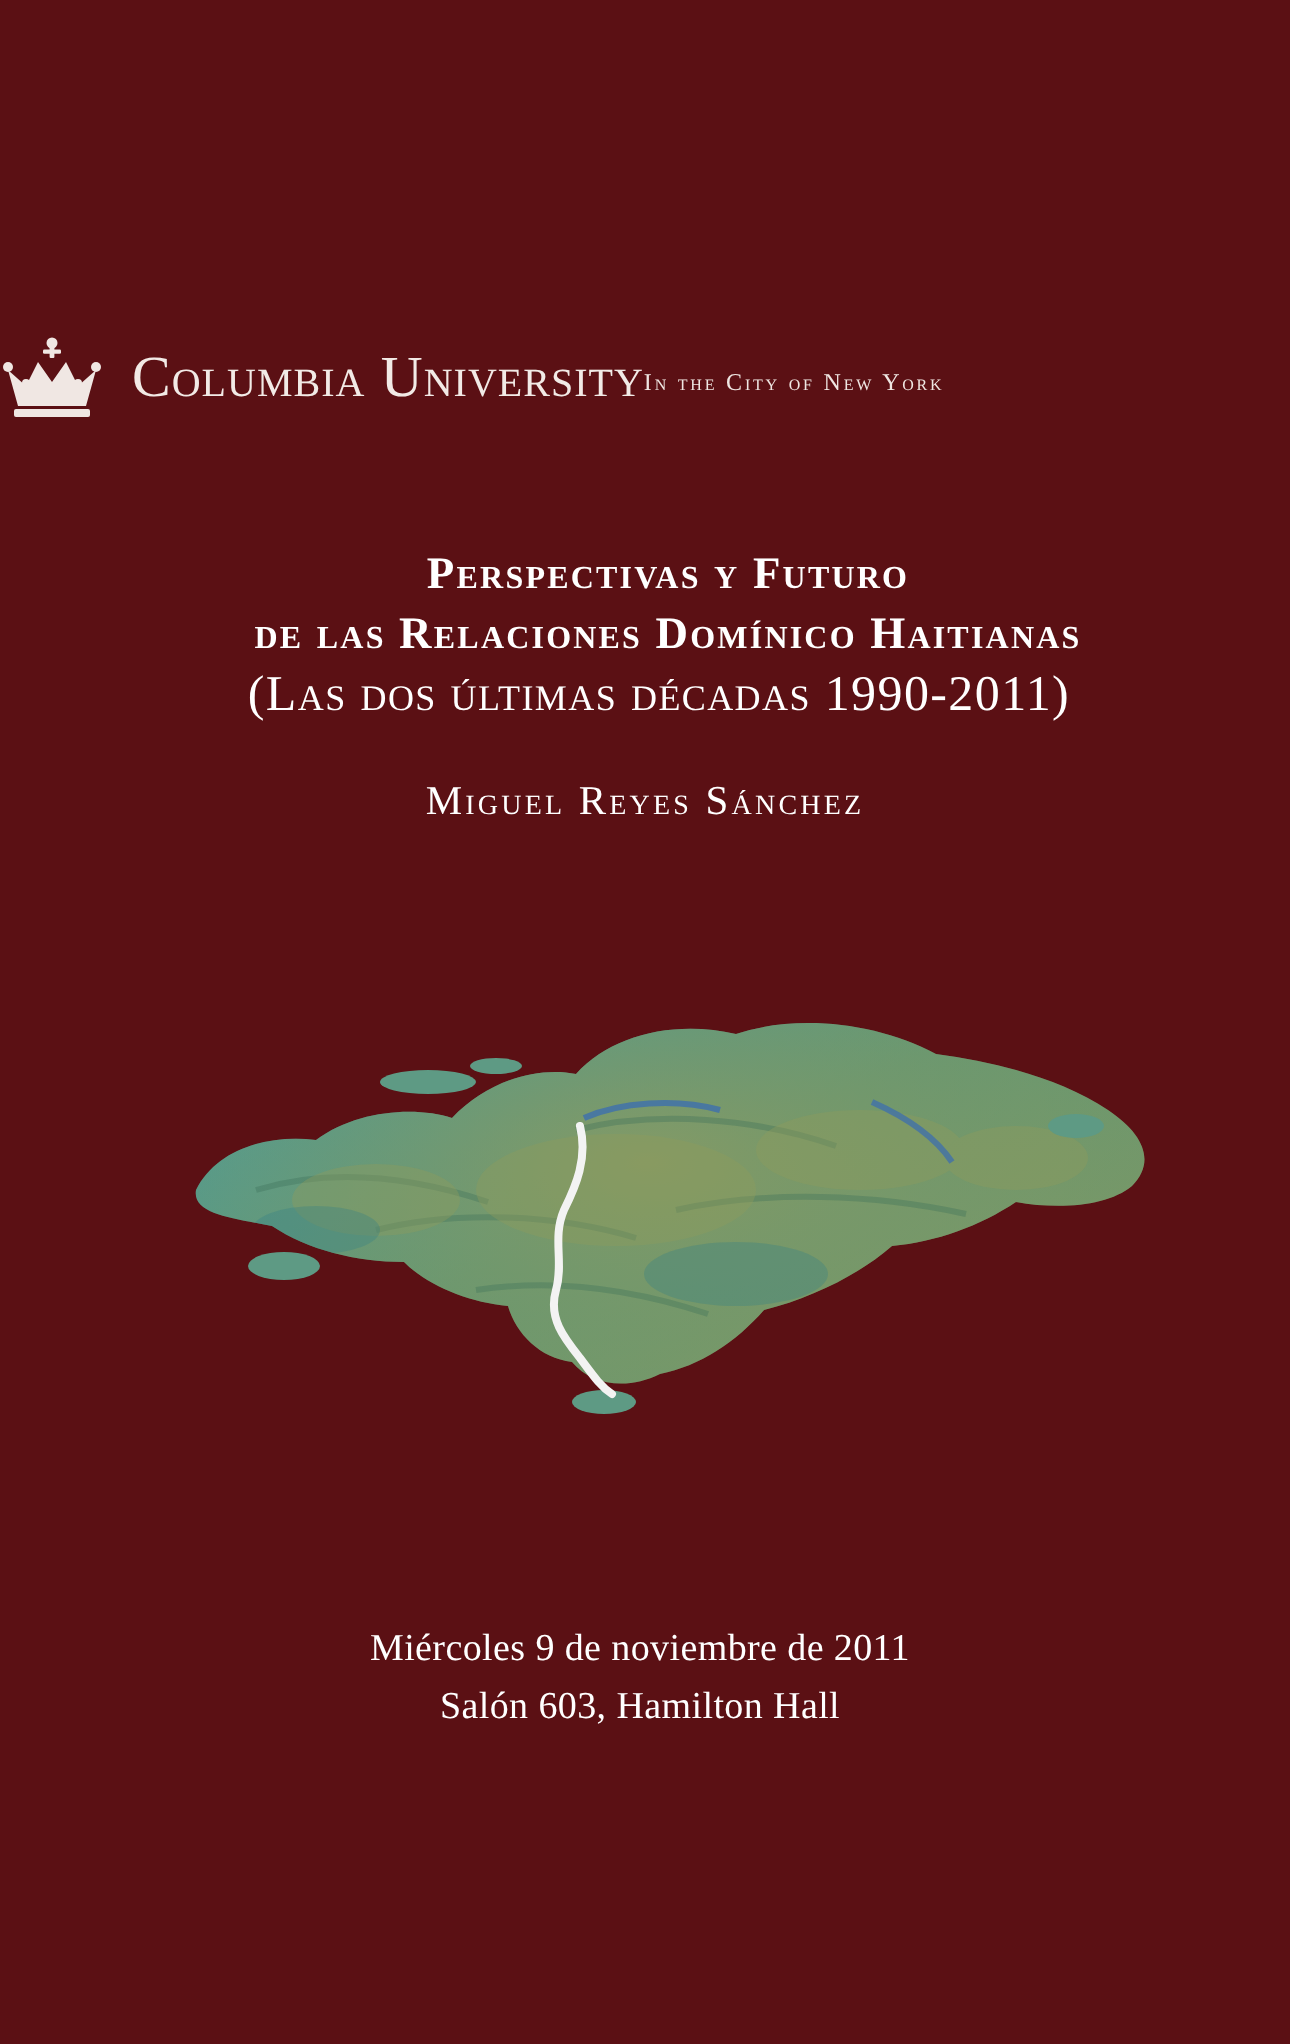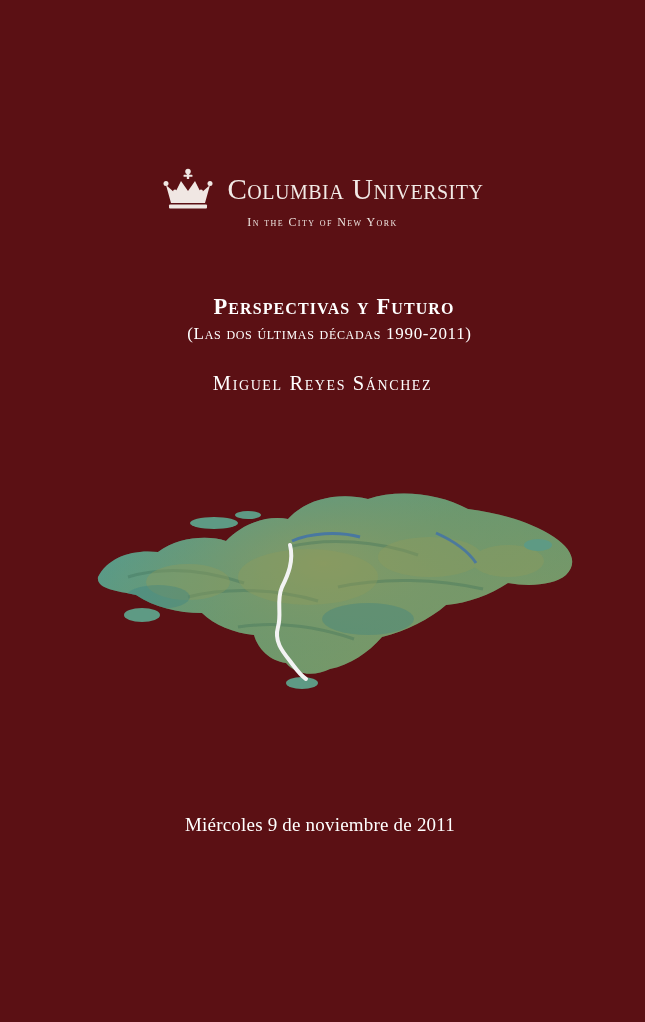--- a/index.html
+++ b/index.html
@@ -20,21 +20,21 @@
     inset: 0;
     display: flex;
     flex-direction: column;
     align-items: center;
   }
 
   
   .logo-block {
     margin-top: 168px;
     display: flex;
-    flex-direction: column;
+    flex-direction: row;
     align-items: center;
     width: 100%;
   }
   .logo-row {
     display: flex;
     align-items: center;
     justify-content: center;
     gap: 14px;
   }
   .crown-icon {
@@ -70,21 +70,21 @@
     font-weight: bold;
     letter-spacing: 1.1px;
     color: #ffffff;
     font-variant: small-caps;
     line-height: 1.34;
     white-space: nowrap;
     padding-left: 23px;
   }
   .subtitle-line {
     margin-top: 2px;
-    font-size: 17px;
+    font-size: 25px;
     letter-spacing: 0.7px;
     color: #ffffff;
     font-variant: small-caps;
     white-space: nowrap;
     margin-left: 14px;
   }
   .author-line {
     margin-top: 28px;
     font-size: 20.5px;
     letter-spacing: 1.6px;
@@ -143,20 +143,21 @@
           </g>
         </svg>
       </span>
       <span class="univ-name">Columbia University</span>
     </div>
     <div class="univ-sub">In the City of New York</div>
   </div>
 
   <div class="title-block">
     <div class="title-line">Perspectivas y Futuro</div>
+    <div class="title-line">de las Relaciones Domínico Haitianas</div>
     <div class="subtitle-line">(Las dos últimas décadas 1990-2011)</div>
     <div class="author-line">Miguel Reyes Sánchez</div>
   </div>
 
   <div class="map-wrap">
     <svg class="map-svg" width="570" height="280" viewBox="0 0 570 280" xmlns="http://www.w3.org/2000/svg" aria-hidden="true">
       <defs>
         <linearGradient id="terrain" x1="0" y1="0" x2="1" y2="1">
           <stop offset="0%" stop-color="#63a186"></stop>
           <stop offset="25%" stop-color="#4f9e97"></stop>
@@ -215,15 +216,16 @@
       <path d="M252 108 C256 124 250 138 244 150 C238 164 244 176 240 190
                C236 204 244 214 252 224 C258 232 262 238 268 242" fill="none" stroke="#f3f3f3" stroke-width="4" stroke-linecap="round"></path>
 
       <path d="M254 104 C272 96 300 94 322 100" fill="none" stroke="#3d6fae" stroke-width="3" opacity="0.8"></path>
       <path d="M398 96 C416 104 430 114 438 126" fill="none" stroke="#3d6fae" stroke-width="3" opacity="0.75"></path>
     </svg>
   </div>
 
   <div class="footer-block">
     <div class="footer-line">Miércoles 9 de noviembre de 2011</div>
+    <div class="footer-line">Salón 603, Hamilton Hall</div>
   </div>
 
 </div>
 
 </body></html>

